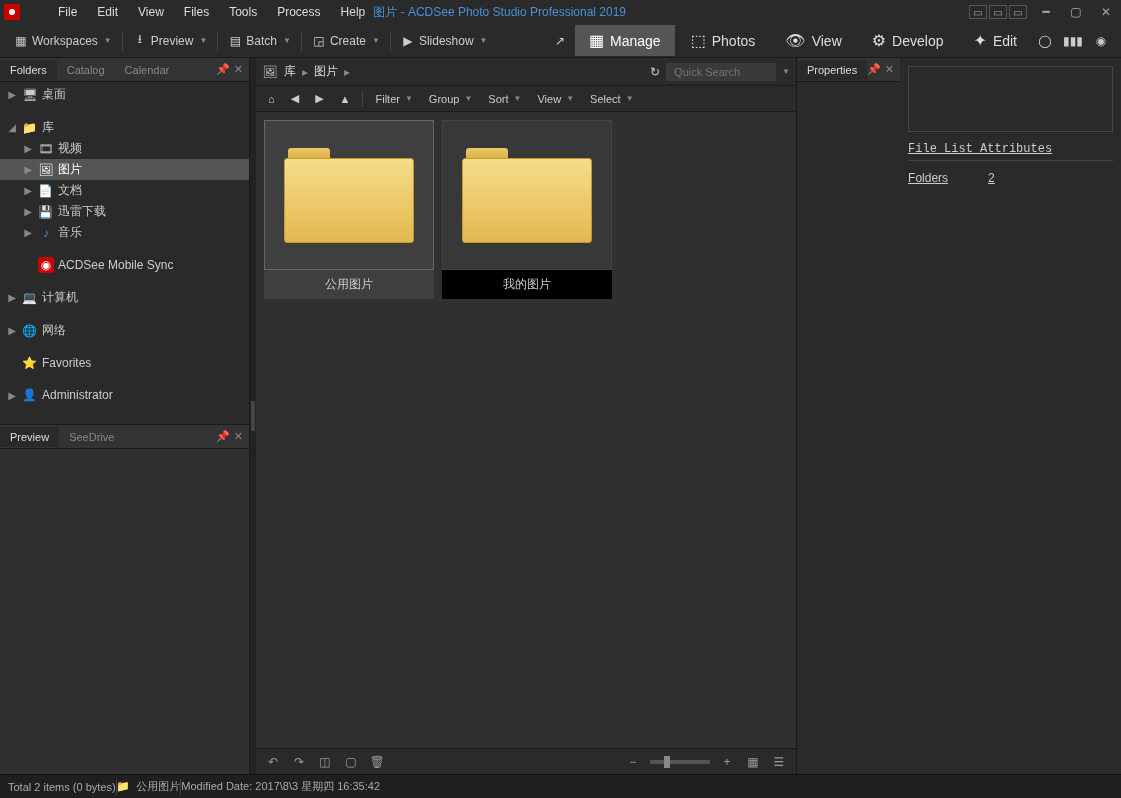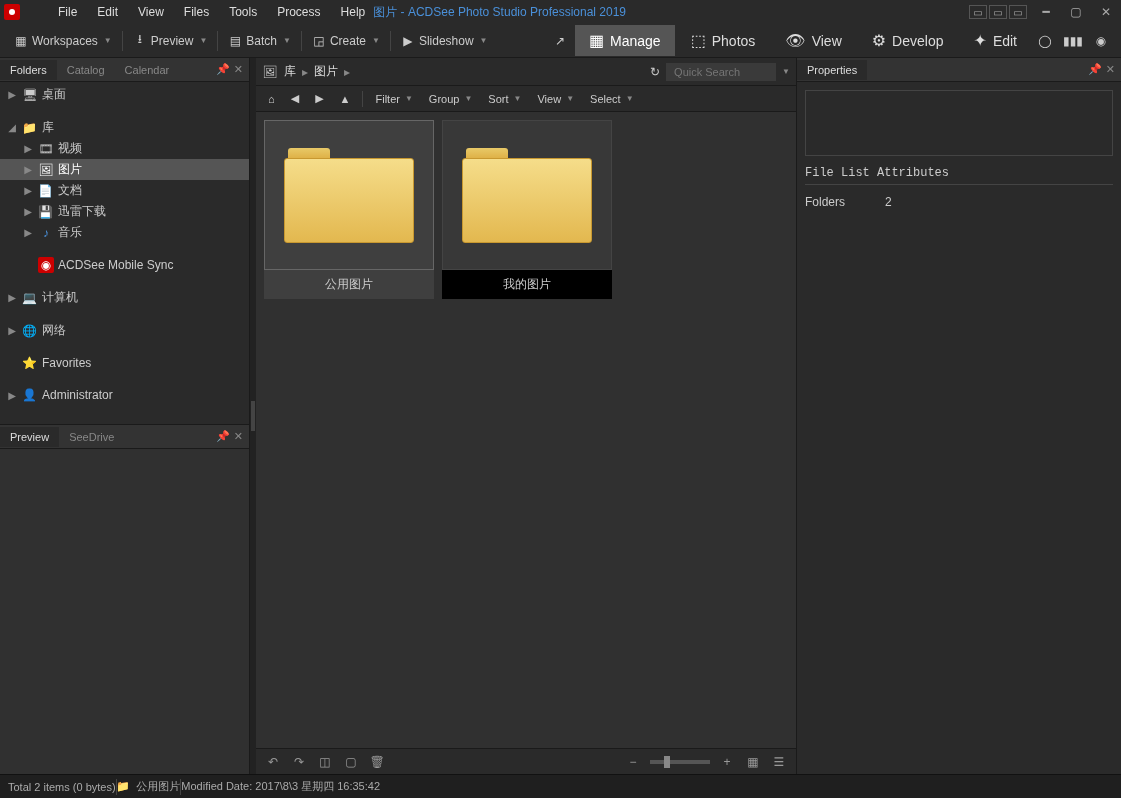--- a/index.html
+++ b/index.html
@@ -82,22 +82,22 @@
 .file-name { padding: 6px 4px; text-align: center; color: #ccc; font-size: 12px; width: 100%; background: #000000; }
 .file-item.selected .file-name { background: #3f3f3f; }
 
 .bottom-toolbar { height: 26px; background: #2a2a2a; display: flex; align-items: center; padding: 0 8px; gap: 8px; border-top: 1px solid #1a1a1a; }
 .bt-spacer { flex: 1; }
 .bt-btn { cursor: pointer; color: #999; width: 18px; height: 18px; display: flex; align-items: center; justify-content: center; }
 .zoom-slider { width: 60px; height: 4px; background: #555; position: relative; }
 .zoom-slider::after { content: ''; position: absolute; left: 14px; top: -4px; width: 6px; height: 12px; background: #888; }
 
 
-.right-panel { width: 325px; background: #2a2a2a; display: flex; flex-direction: column; border-left: 1px solid #1a1a1a; }
-.props-body { flex: 1; padding: 8px; }
+.right-panel { width: 325px; background: #2a2a2a; display: flex; flex-direction: row; border-left: 1px solid #1a1a1a; }
+.props-body { flex: 1; padding: 8px; text-decoration: underline; }
 .props-preview { height: 66px; border: 1px solid #444; margin-bottom: 10px; }
 .props-section-title { font-family: "Courier New", monospace; color: #ccc; border-bottom: 1px solid #444; padding-bottom: 4px; margin-bottom: 8px; font-size: 12px; }
 .props-row { display: flex; font-family: "Courier New", monospace; font-size: 12px; padding: 2px 0; }
 .props-key { width: 80px; }
 .no-selection { font-family: "Courier New", monospace; color: #ccc; padding: 6px 8px; border-top: 1px solid #444; font-size: 12px; }
 
 
 .statusbar { height: 24px; background: #1f1f1f; display: flex; align-items: center; padding: 0 8px; gap: 0; color: #aaa; font-size: 11px; border-top: 1px solid #111; }
 .status-sep { width: 1px; height: 16px; background: #444; }
 .status-item { display: flex; align-items: center; gap: 6px; }

